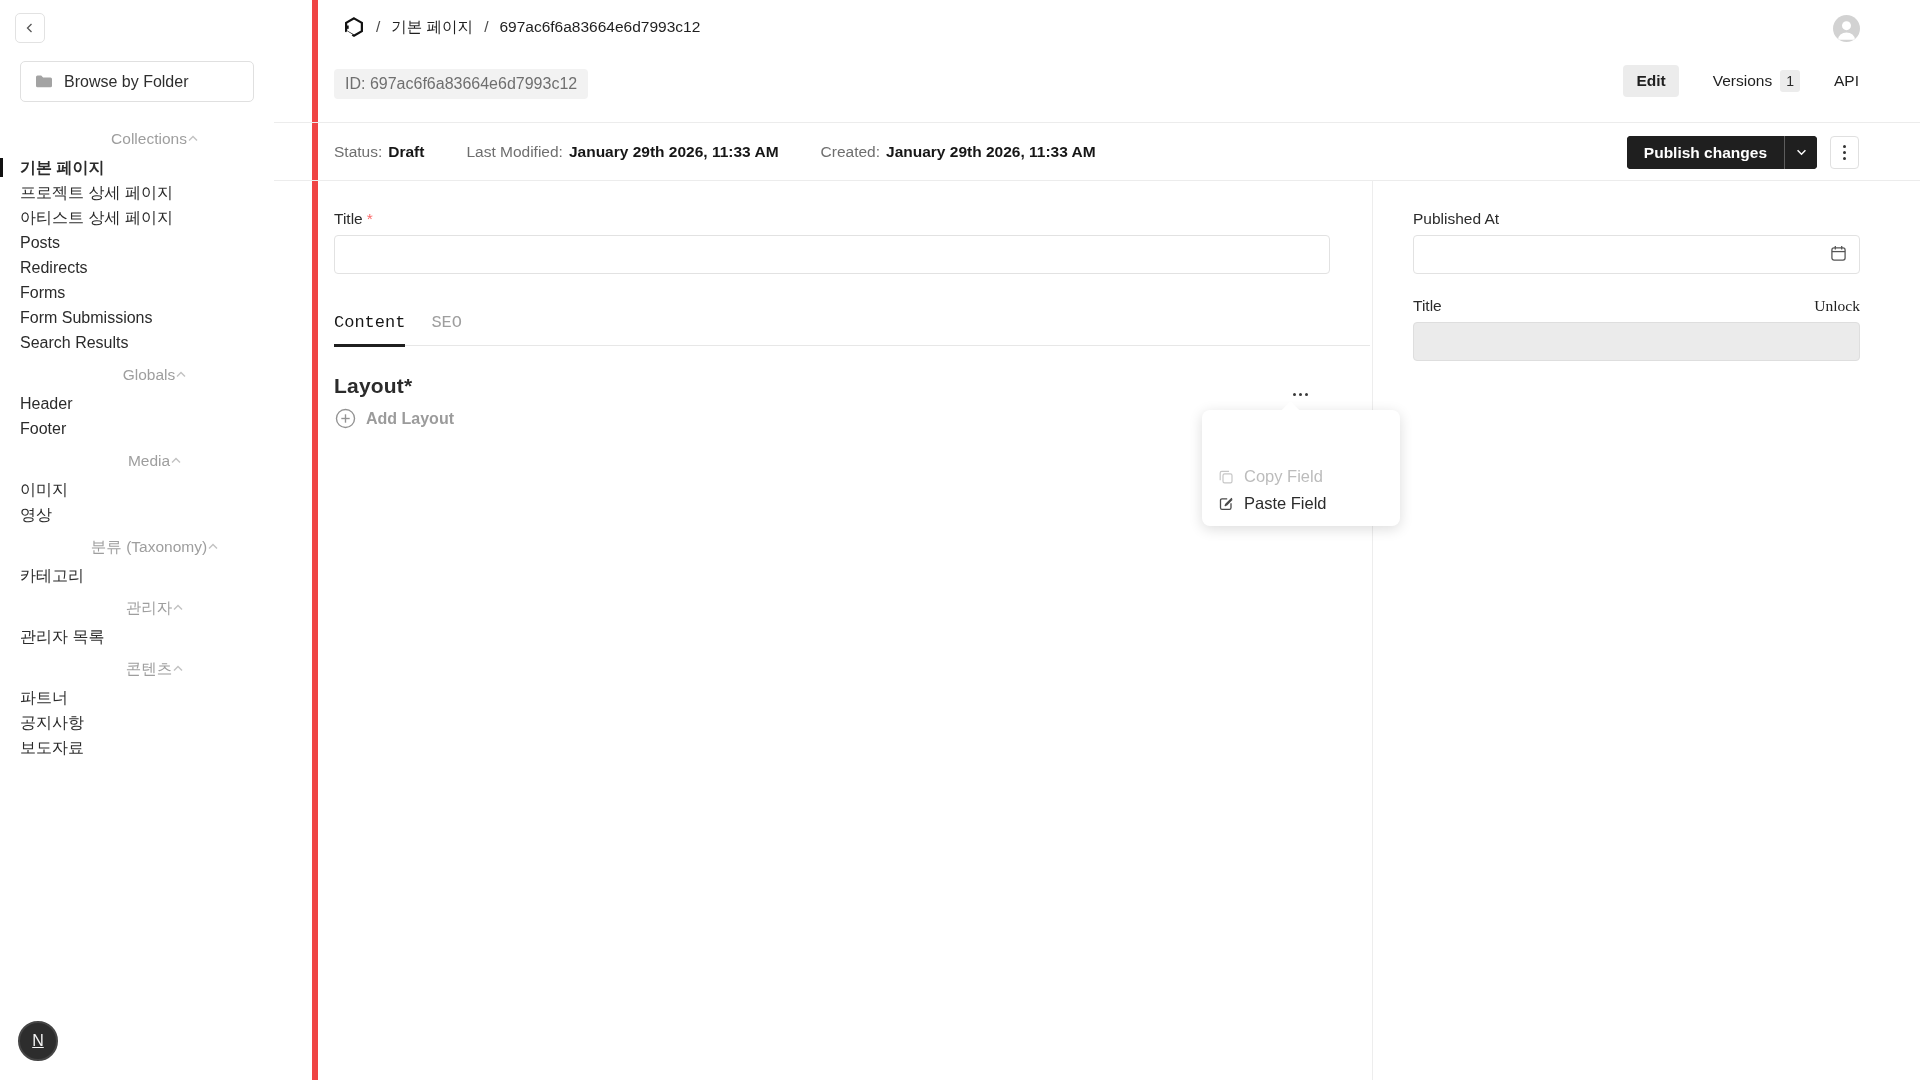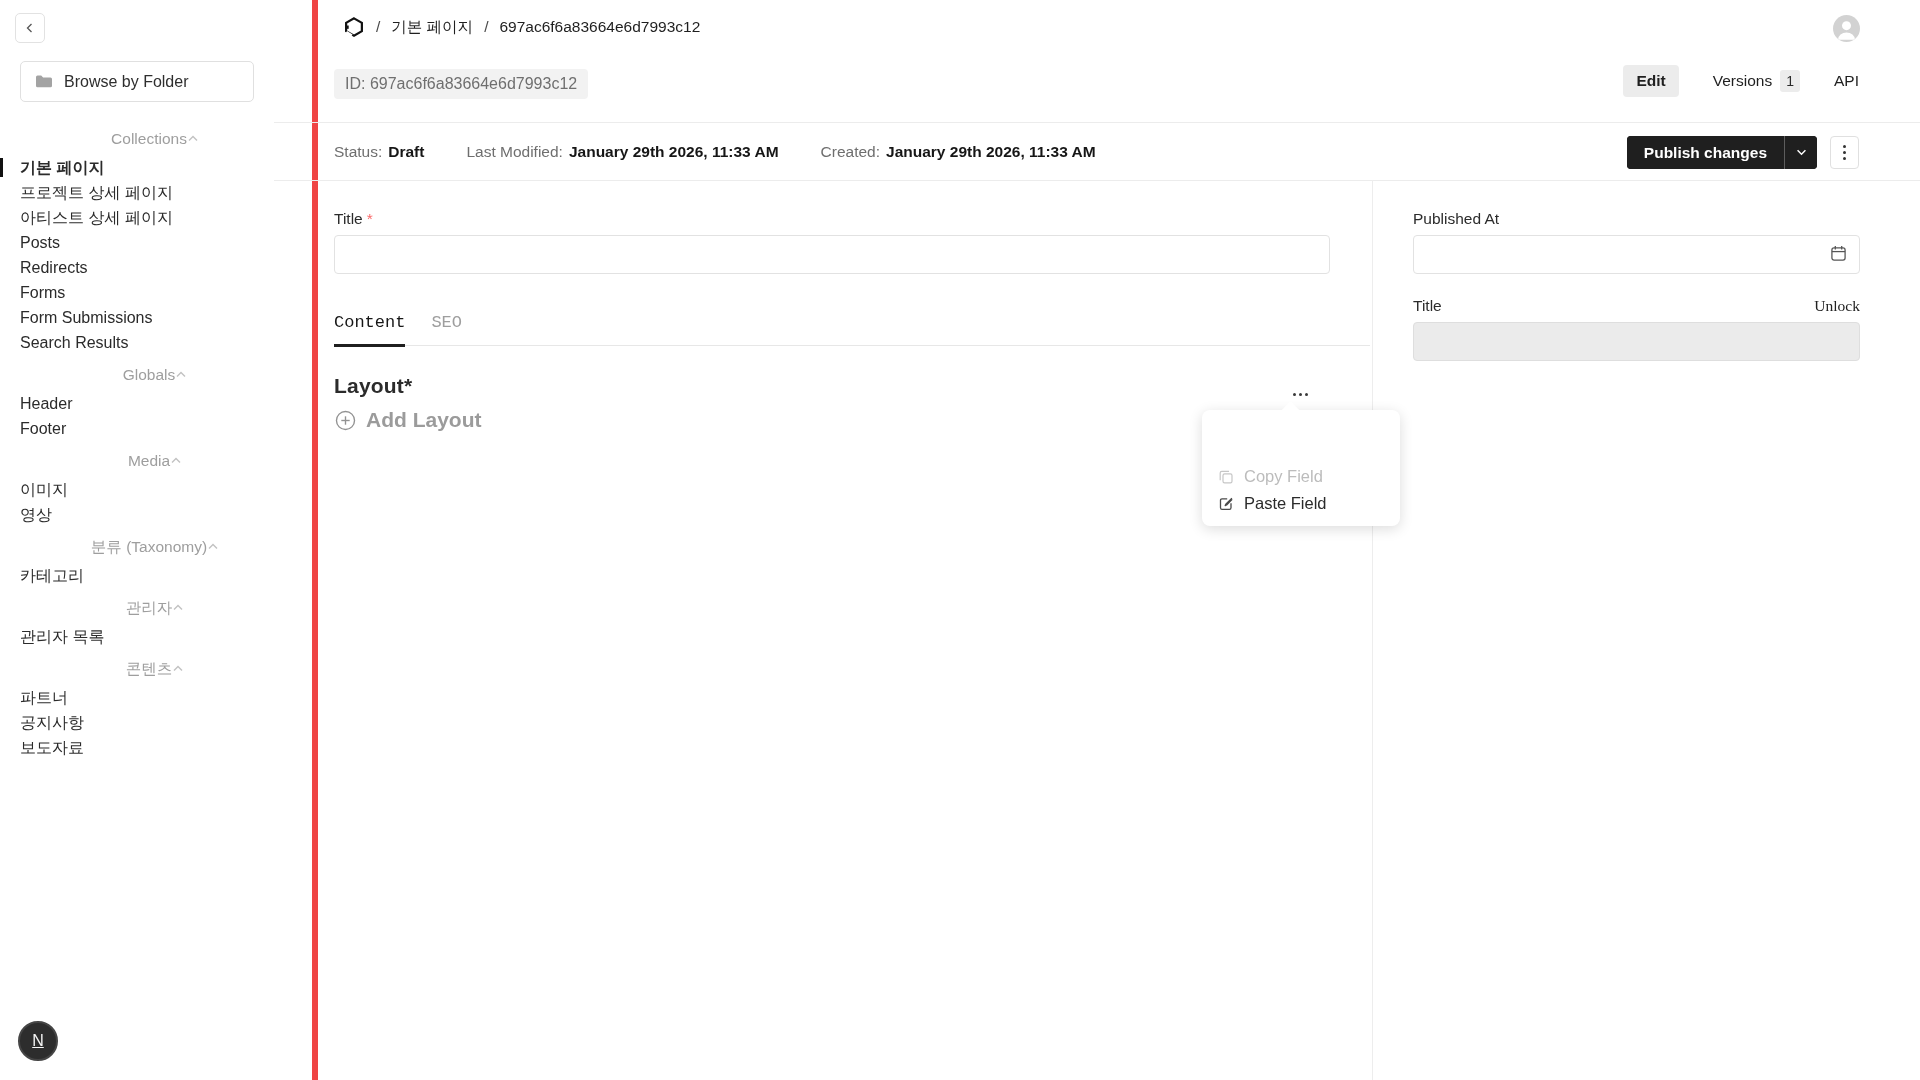--- a/index.html
+++ b/index.html
@@ -54,21 +54,21 @@
   .title-input { left:334px; top:235px; width:996px; }
 
   .content-tabs { position:absolute; left:334px; top:313px; width:1036px; border-bottom:1px solid #e7e7e7; display:flex; gap:26px; padding-bottom:13px; }
   .content-tab { position:relative; background:none; border:none; font-family:Liberation Mono, monospace; font-size:17px; color:#9e9e9e; cursor:pointer; padding:0; }
   .content-tab.active { color:#161616; }
   .content-tab.active::after { content:""; position:absolute; left:0; right:0; bottom:-15px; height:3px; background:#1f1f1f; }
 
   .layout-head { position:absolute; left:334px; top:374px; font-size:21px; color:#2b2b2b; letter-spacing:.2px; }
   .dots-trigger { position:absolute; left:1280px; top:378px; width:40px; height:22px; background:none; border:none; display:flex; align-items:flex-end; justify-content:center; gap:3px; padding-bottom:4px; cursor:pointer; }
   .dots-trigger i { width:3px; height:3px; border-radius:50%; background:#3a3a3a; }
-  .add-layout { position:absolute; left:335px; top:408px; display:flex; align-items:center; gap:10px; background:none; border:none; font-family:inherit; font-size:21px; font-weight:bold; color:#9b9b9b; cursor:pointer; }
+  .add-layout { position:absolute; left:335px; top:408px; display:flex; align-items:center; gap:10px; background:none; border:none; font-family:inherit; font-size:16px; font-weight:bold; color:#9b9b9b; cursor:pointer; }
 
   
   .popup { position:absolute; left:1202px; top:410px; width:198px; background:#fff; border-radius:8px; box-shadow:0 3px 14px rgba(0,0,0,.14); padding:9px 0; z-index:20; }
   .popup::before { content:""; position:absolute; left:82px; top:-6px; width:13px; height:13px; background:#fff; transform:rotate(45deg); }
   .menu-item { display:flex; align-items:center; gap:10px; width:100%; padding:4px 16px; background:none; border:none; font-family:inherit; font-size:16.5px; color:#2b2b2b; cursor:pointer; text-align:left; }
   .menu-item.disabled { color:#bcbcbc; cursor:default;margin-top:44px; }
 
   
   .v-divider { position:absolute; left:1372px; top:180px; bottom:0; width:1px; background:#ededed; }
   .pub-input { left:1413px; top:235px; width:447px; }

